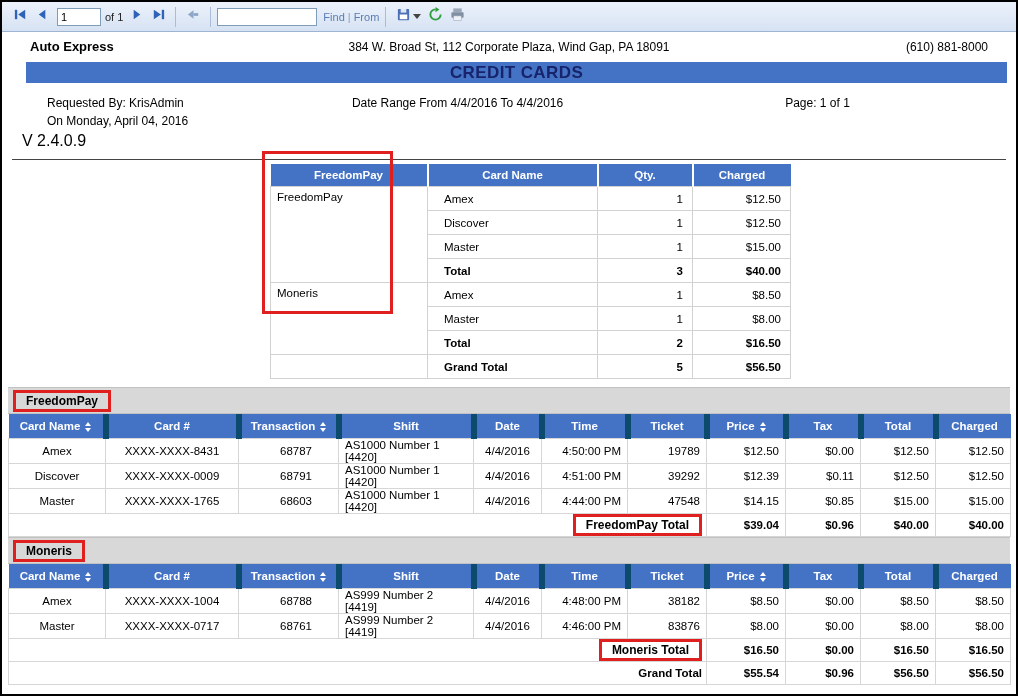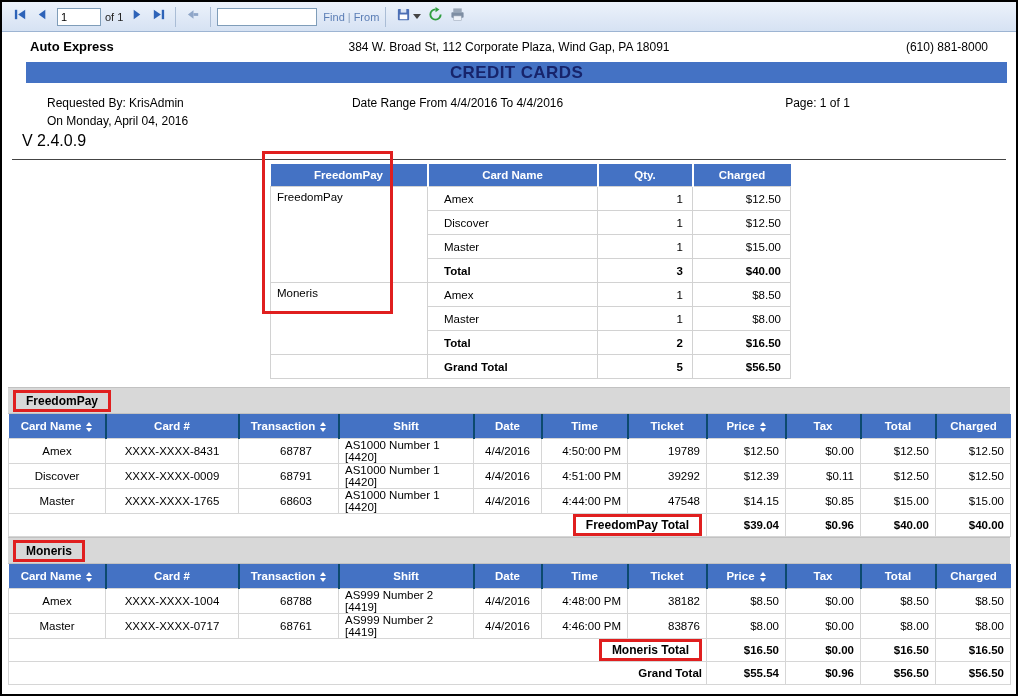--- a/index.html
+++ b/index.html
@@ -43,21 +43,21 @@
   .sum td.num{text-align:right;padding-right:9px;}
   .bold{font-weight:bold;}
 
   
   .band{margin:8px 6px 0 6px;background:#d8d8d8;height:27px;display:flex;align-items:center;padding-left:5px;border-top:1px solid #c2c2c2;border-bottom:1px solid #c2c2c2;box-sizing:border-box;}
   .band.second{margin-top:0;}
   .redbox{border:3px solid #e01f1f;font-weight:bold;font-size:12px;padding:1px 10px;display:inline-block;background:transparent;color:#000;}
 
   
   table.dt{border-collapse:collapse;table-layout:fixed;width:1002px;margin-left:6px;font-size:11.5px;}
-  .dt th{background:#4472c4;color:#fff;height:24px;font-weight:bold;font-size:11.5px;border-left:2px solid #0c4a6e;padding:0 2px;}
+  .dt th{background:#4472c4;color:#fff;height:24px;font-weight:bold;font-size:11.5px;border-left:6px solid #0c4a6e;padding:0 2px;}
   .dt th:first-child{border-left:none;}
   .dt td{border:1px solid #d6d6d6;height:22px;padding:0 6px;background:#fff;}
   .ctr{text-align:center;}
   .lft{text-align:left;}
   .rt{text-align:right;}
   .t-rt{text-align:right;padding-right:26px !important;}
   .tlc{text-align:right;padding-right:4px !important;}
   .sort{display:inline-block;margin-left:5px;vertical-align:middle;}
   .sort b{display:block;width:0;height:0;border-left:3.5px solid transparent;border-right:3.5px solid transparent;}
   .sort b.u{border-bottom:4px solid #fff;margin-bottom:2px;}

